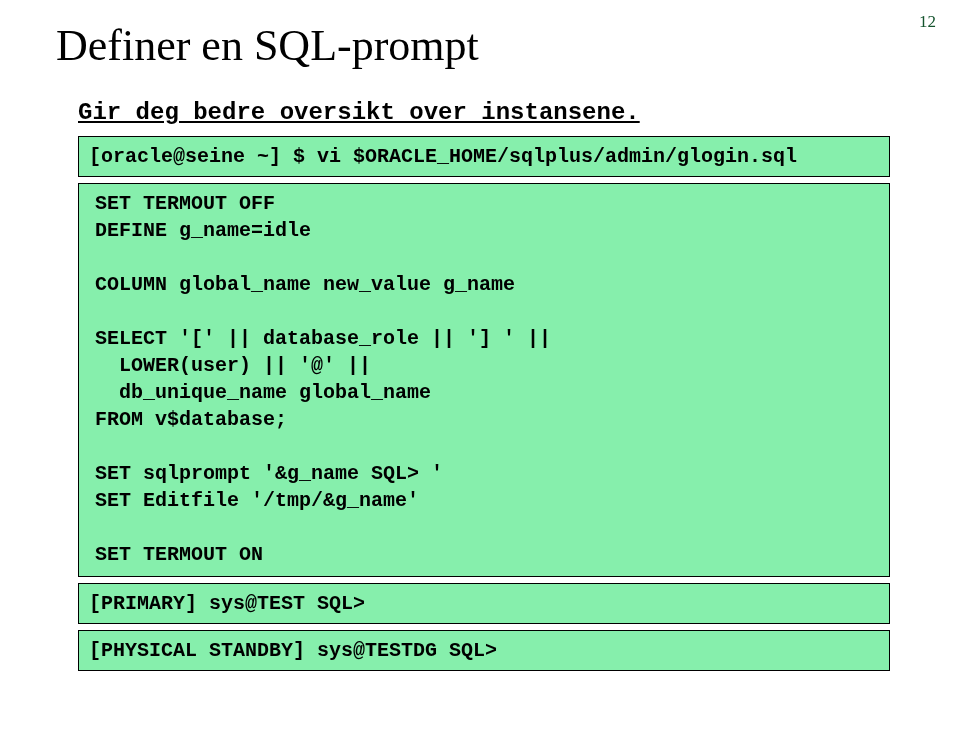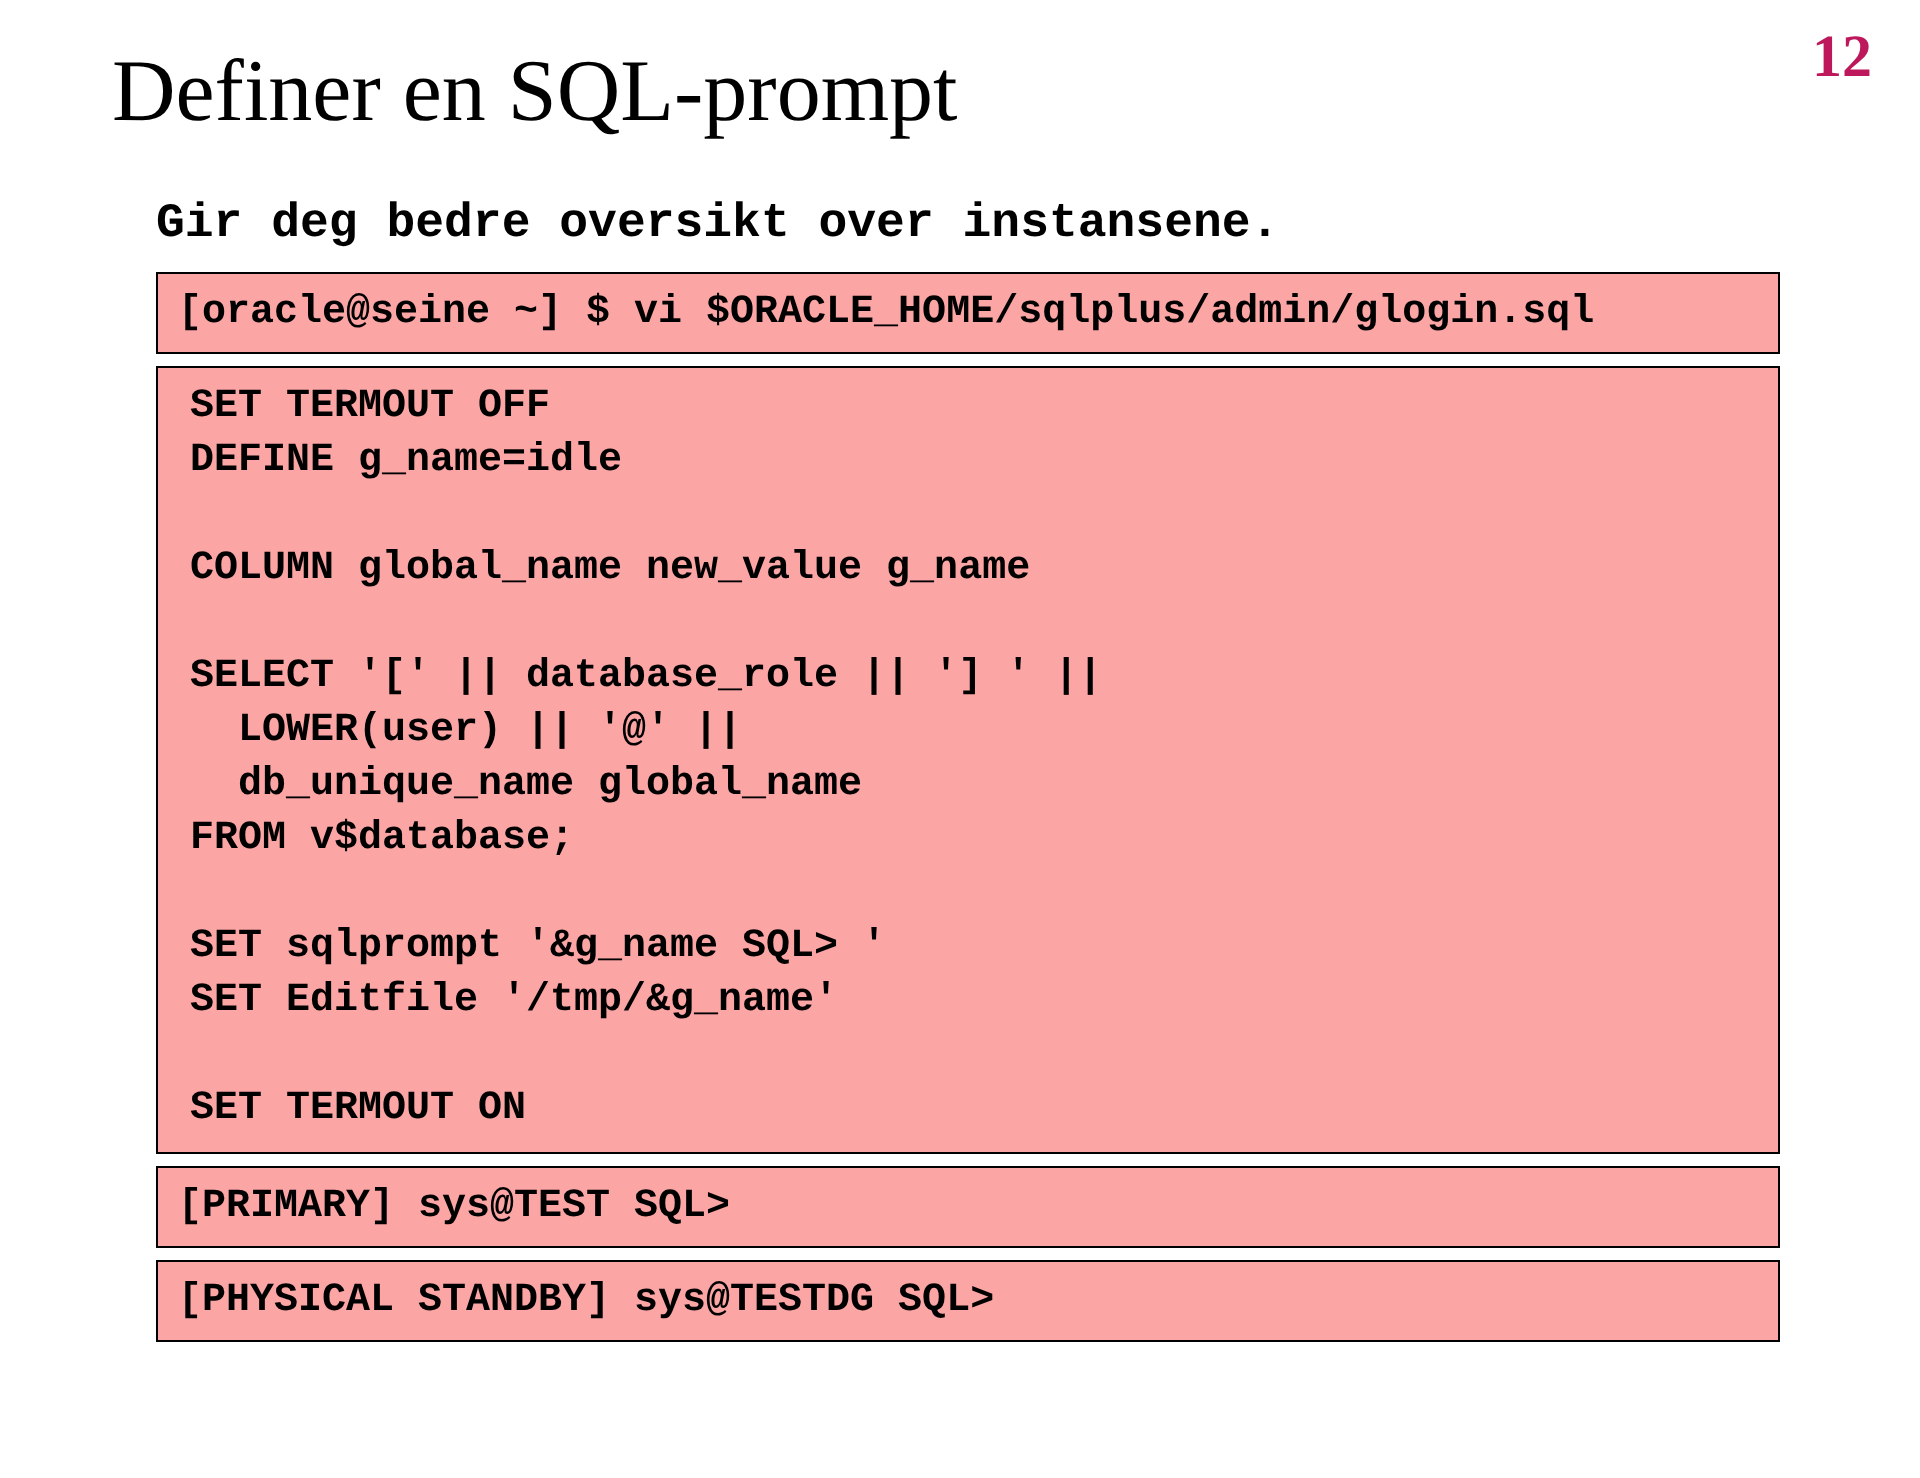--- a/index.html
+++ b/index.html
@@ -9,41 +9,41 @@
     height: 739px;
     background: #ffffff;
     font-family: Georgia, 'Times New Roman', serif;
     position: relative;
     overflow: hidden;
   }
   .page-number {
     position: absolute;
     top: 12px;
     right: 24px;
-    font-size: 30px;
-    color: #be185d;
+    font-size: 17px;
+    color: #14532d;
     font-family: Georgia, serif;
-    font-weight: bold;
   }
   .title {
     font-size: 44px;
     color: #000000;
     font-weight: normal;
     margin: 20px 0 20px 56px;
     font-family: Liberation Serif, serif;
   }
   .subtitle {
     font-family: 'Courier New', monospace;
     font-weight: bold;
     font-size: 24px;
     color: #000;
     margin: 28px 0 10px 78px;
+    text-decoration: underline;
   }
   .code-block {
-    background: #fca5a5;
+    background: #86efac;
     border: 1px solid #000;
     margin: 6px 70px 0 78px;
     padding: 6px 10px;
     font-family: 'Courier New', monospace;
     font-size: 20px;
     font-weight: bold;
     color: #000;
     line-height: 1.35;
     white-space: pre;
   }

